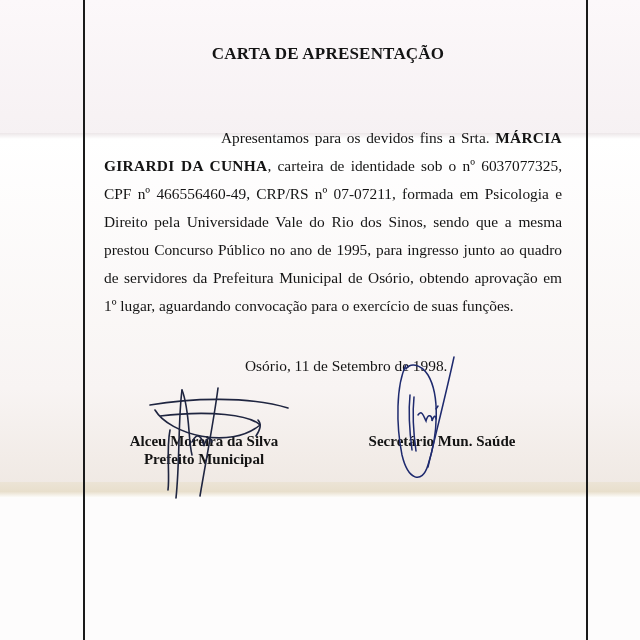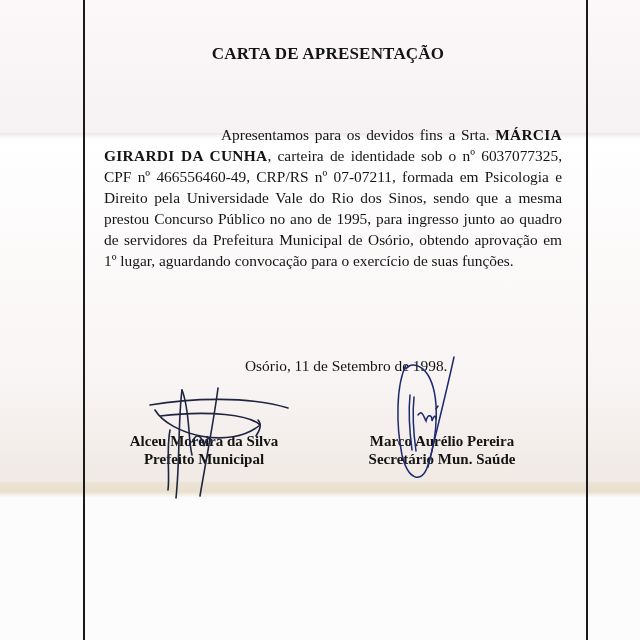--- a/index.html
+++ b/index.html
@@ -18,21 +18,21 @@
     .vline { position: absolute; top: 0; width: 2px; height: 640px; background: #1a1a1a; }
     .vline.left { left: 83px; }
     .vline.right { left: 586px; }
 
     .title {
       position: absolute; top: 44px; left: 0; width: 640px; text-align: center;
       font-weight: bold; font-size: 17px; letter-spacing: 0.2px; padding-left: 8px;
     }
     .body-text {
       position: absolute; left: 104px; top: 124px; width: 458px;
-      font-size: 15.4px; line-height: 21px; text-align: justify;
+      font-size: 15.4px; line-height: 28px; text-align: justify;
     }
     .body-text p { margin: 0; }
     .body-text .indent { text-indent: 117px; }
     .name { font-weight: bold; letter-spacing: 0.3px; }
     .date-line {
       position: absolute; top: 357px; left: 245px; font-size: 15.4px;
     }
     .sig-block { position: absolute; font-weight: bold; font-size: 15px; line-height: 18px; text-align: center; }
     .sig-left { left: 124px; top: 432px; width: 160px; }
     .sig-right { left: 352px; top: 432px; width: 180px; }
@@ -56,21 +56,20 @@
     <p class="indent"><span>Apresentamos para os devidos fins a Srta.</span> <span class="name">MÁRCIA GIRARDI DA CUNHA</span><span>, carteira de identidade sob o nº 6037077325, CPF nº  466556460-49, CRP/RS nº 07-07211, formada em Psicologia e Direito pela Universidade Vale do Rio dos Sinos, sendo que a mesma prestou Concurso Público no ano de 1995, para ingresso junto ao quadro de servidores da Prefeitura Municipal de Osório, obtendo aprovação em  1º lugar, aguardando convocação para o exercício de suas funções.</span></p>
   </div>
 
   <div class="date-line">Osório, 11 de Setembro de 1998.</div>
 
   <div class="sig-block sig-left">
     <div>Alceu Moreira da Silva</div>
     <div>Prefeito Municipal</div>
   </div>
   <div class="sig-block sig-right">
-    <div>Marco Aurélio Pereira</div>
     <div>Secretário Mun. Saúde</div>
   </div>
 
   <svg class="sig-svg" style="left:140px; top:380px;" width="150" height="125" viewBox="0 0 150 125">
     <g fill="none" stroke="#1f2540" stroke-width="1.6" stroke-linecap="round">
       <path d="M10 25 C 50 18, 110 16, 148 28"></path>
       <path d="M15 30 C 30 55, 90 70, 120 45 C 110 35, 70 30, 20 36"></path>
       <path d="M42 10 C 38 40, 40 80, 36 118"></path>
       <path d="M42 10 C 50 30, 48 60, 52 75"></path>
       <path d="M52 62 C 58 50, 62 58, 64 66 C 66 58, 70 56, 72 62"></path>

